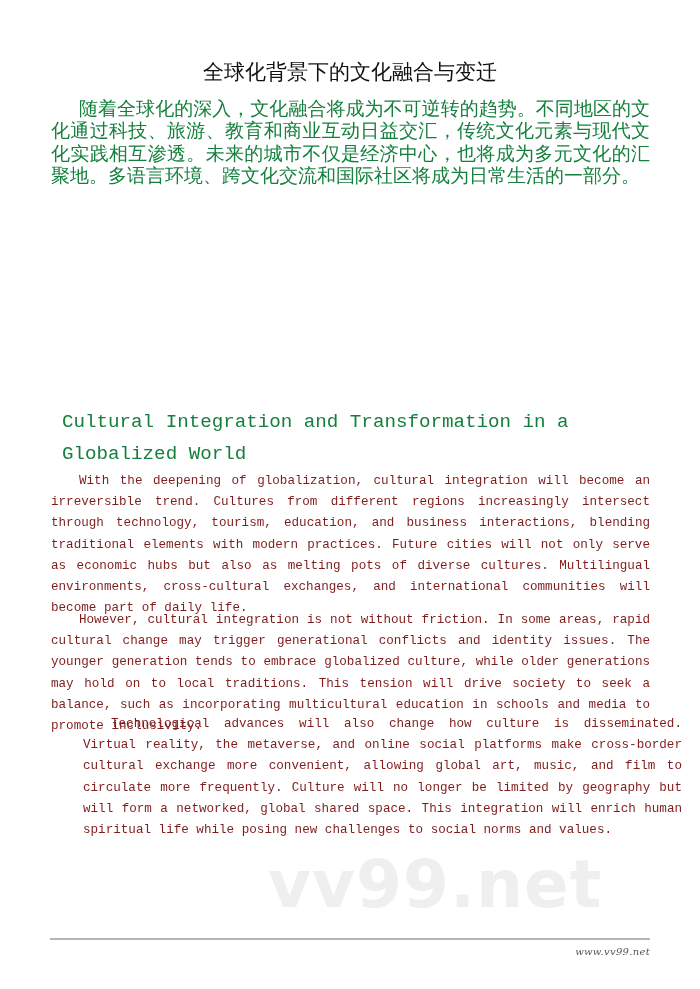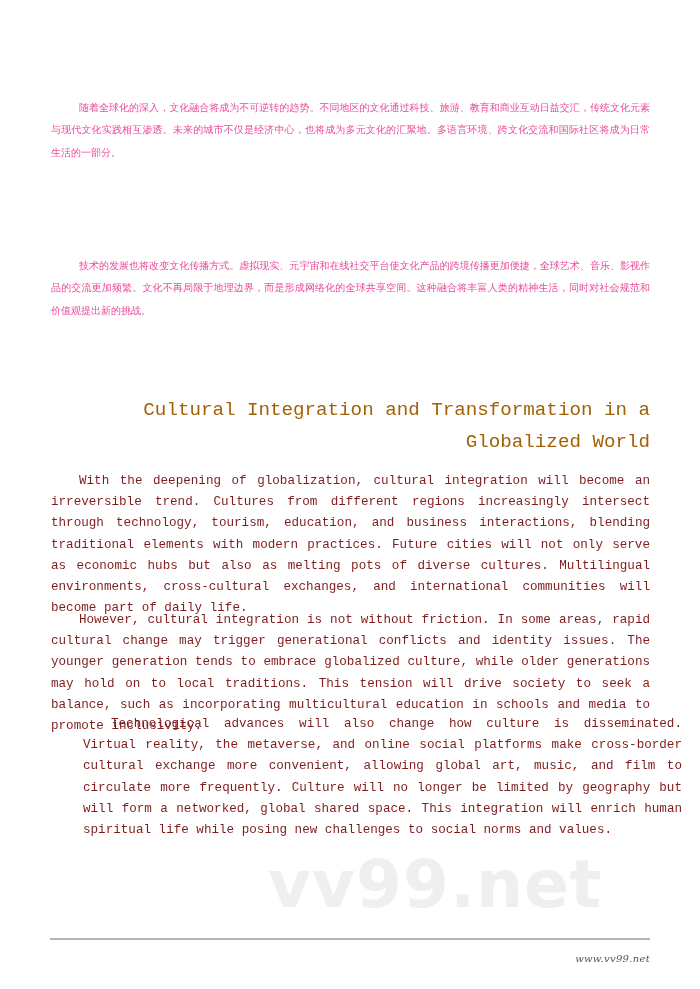--- a/index.html
+++ b/index.html
@@ -30,41 +30,41 @@
       font-weight: normal;
       color: #111;
       margin: 0;
       letter-spacing: 0px;
     }
     .zh-body {
       position: absolute;
       left: 51px;
       width: 599px;
       font-family: "DejaVu Serif", serif;
-      font-size: 10px;
+      font-size: 19px;
       line-height: 22.3px;
-      color: #ec4899;
+      color: #15803d;
       text-align: justify;
       margin: 0;
       text-indent: 28px;
     }
     .zh-p1 { top: 97px; }
     .zh-p2 { top: 176px; }
     .zh-p3 { top: 255px; }
 
     .en-title {
       position: absolute;
       left: 50px; width: 600px;
       top: 394px;
-      text-align: right;
+      text-align: left;
       font-family: "Liberation Mono", monospace;
       font-size: 19.2px;
       line-height: 32px;
-      color: #a16207;
-      margin: 0;
+      color: #15803d;
+      margin: 12px;
       font-weight: normal;
     }
     .en-body {
       position: absolute;
       left: 51px;
       width: 599px;
       font-family: "Liberation Mono", monospace;
       font-size: 12.6px;
       line-height: 21.2px;
       color: #7f1d1d;
@@ -101,31 +101,30 @@
     .footer-text {
       position: absolute;
       right: 50px;
       top: 946px;
       font-family: "DejaVu Serif", serif;
       font-style: italic;
       font-size: 10px;
       line-height: 12px;
       color: #555;
       letter-spacing: 0.3px;
-      margin-top: 7px;
     }
   </style>
 </head>
 <body>
 
 <div class="page">
 
+  <h1 class="zh-title">全球化背景下的文化融合与变迁</h1>
 
   <p class="zh-body zh-p1">随着全球化的深入，文化融合将成为不可逆转的趋势。不同地区的文化通过科技、旅游、教育和商业互动日益交汇，传统文化元素与现代文化实践相互渗透。未来的城市不仅是经济中心，也将成为多元文化的汇聚地。多语言环境、跨文化交流和国际社区将成为日常生活的一部分。</p>
-  <p class="zh-body zh-p3">技术的发展也将改变文化传播方式。虚拟现实、元宇宙和在线社交平台使文化产品的跨境传播更加便捷，全球艺术、音乐、影视作品的交流更加频繁。文化不再局限于地理边界，而是形成网络化的全球共享空间。这种融合将丰富人类的精神生活，同时对社会规范和价值观提出新的挑战。</p>
 
   <h2 class="en-title">Cultural Integration and Transformation in a Globalized World</h2>
 
   <p class="en-body en-p1">With the deepening of globalization, cultural integration will become an irreversible trend. Cultures from different regions increasingly intersect through technology, tourism, education, and business interactions, blending traditional elements with modern practices. Future cities will not only serve as economic hubs but also as melting pots of diverse cultures. Multilingual environments, cross-cultural exchanges, and international communities will become part of daily life.</p>
   <p class="en-body en-p2">However, cultural integration is not without friction. In some areas, rapid cultural change may trigger generational conflicts and identity issues. The younger generation tends to embrace globalized culture, while older generations may hold on to local traditions. This tension will drive society to seek a balance, such as incorporating multicultural education in schools and media to promote inclusivity.</p>
   <p class="en-body en-p3">Technological advances will also change how culture is disseminated. Virtual reality, the metaverse, and online social platforms make cross-border cultural exchange more convenient, allowing global art, music, and film to circulate more frequently. Culture will no longer be limited by geography but will form a networked, global shared space. This integration will enrich human spiritual life while posing new challenges to social norms and values.</p>
 
   <div class="watermark">vv99.net</div>
 
   <div class="footer-line"></div>

